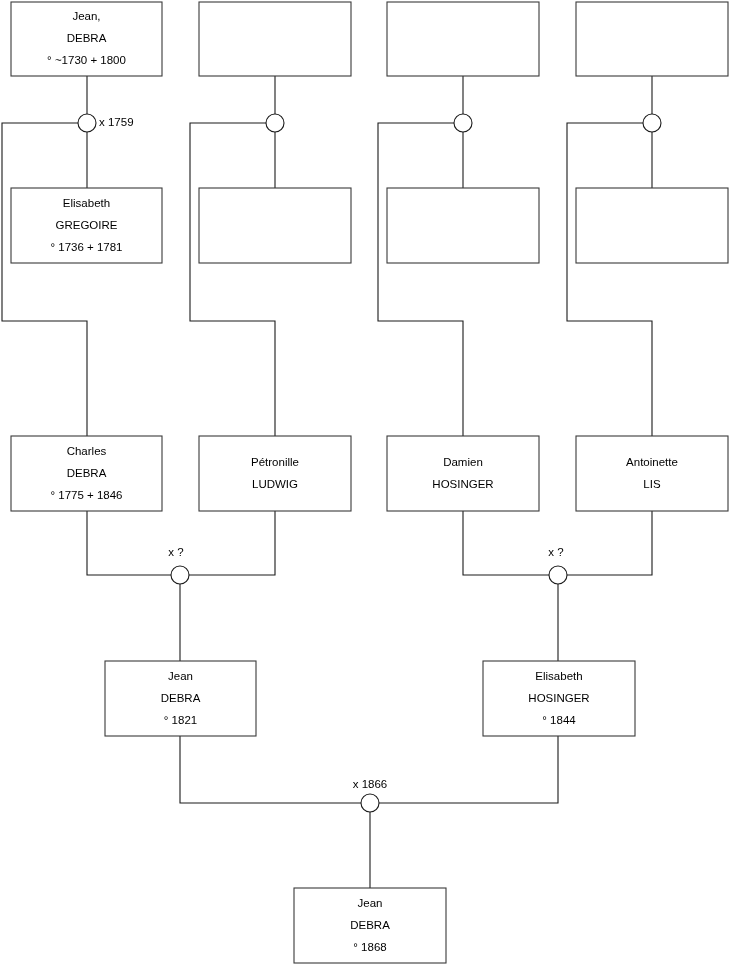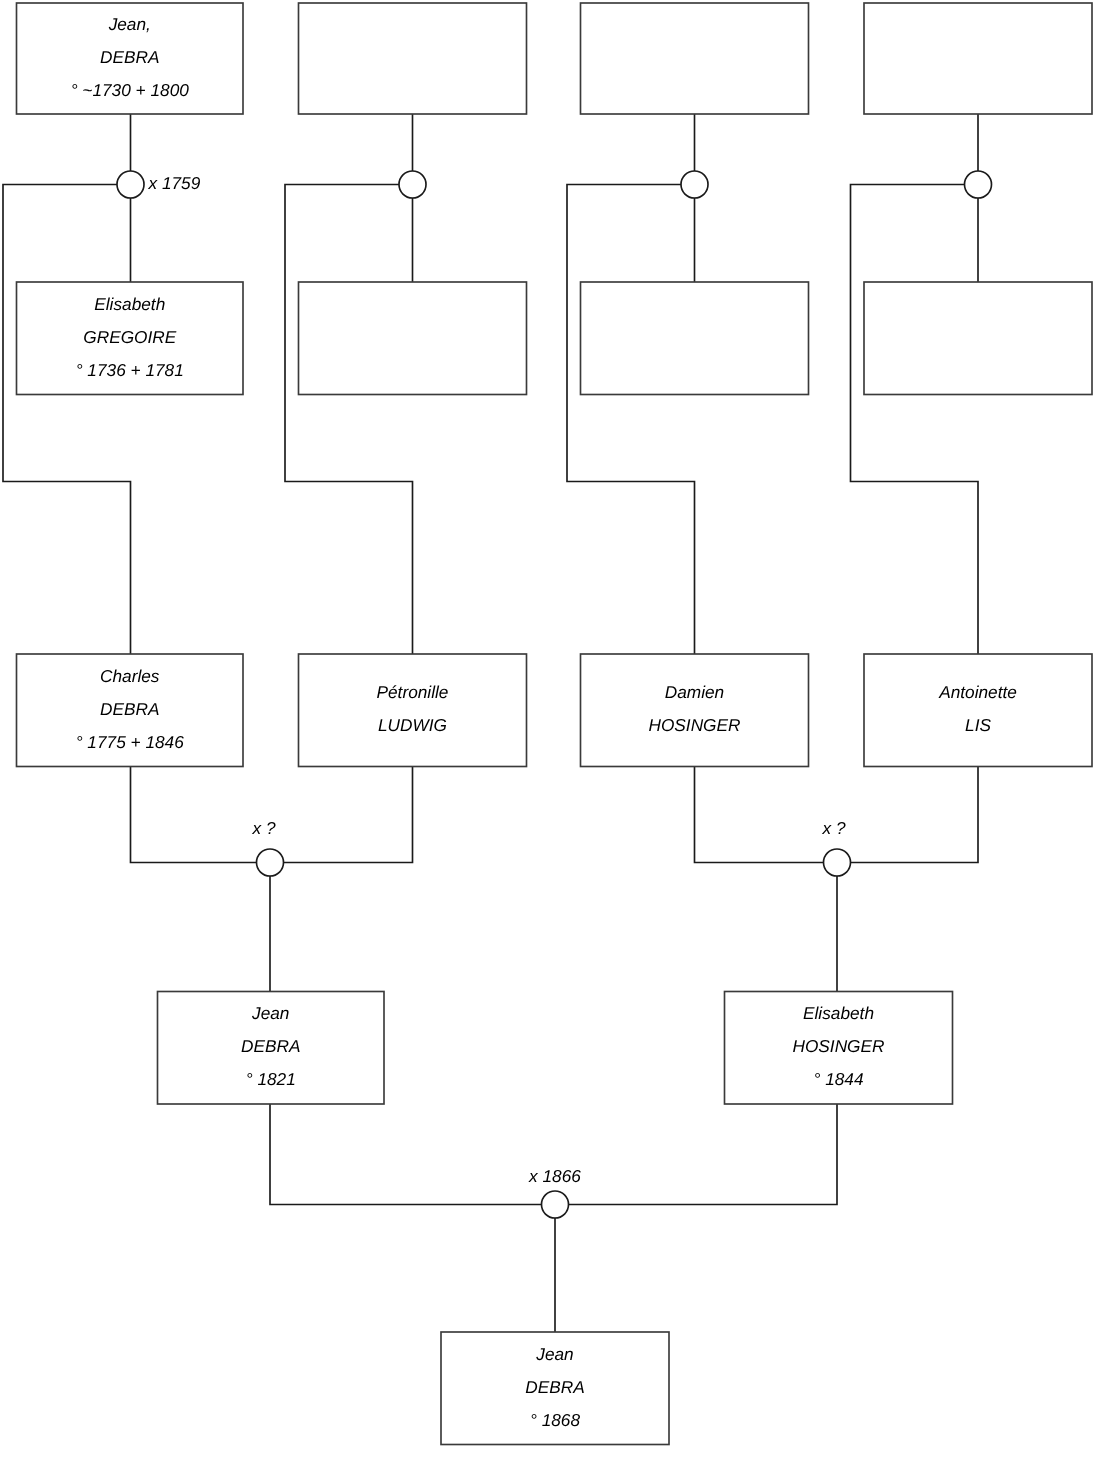--- a/index.html
+++ b/index.html
@@ -10,21 +10,20 @@
   body {
     width: 740px;
     height: 975px;
     font-family: "Liberation Sans", sans-serif;
     overflow: hidden;
   }
   #chart-root {
     position: relative;
     width: 740px;
     height: 975px;
-    font-style: italic;
   }
   svg#tree {
     position: absolute;
     top: 0;
     left: 0;
     width: 740px;
     height: 975px;
     display: block;
   }
   .box-rect {

